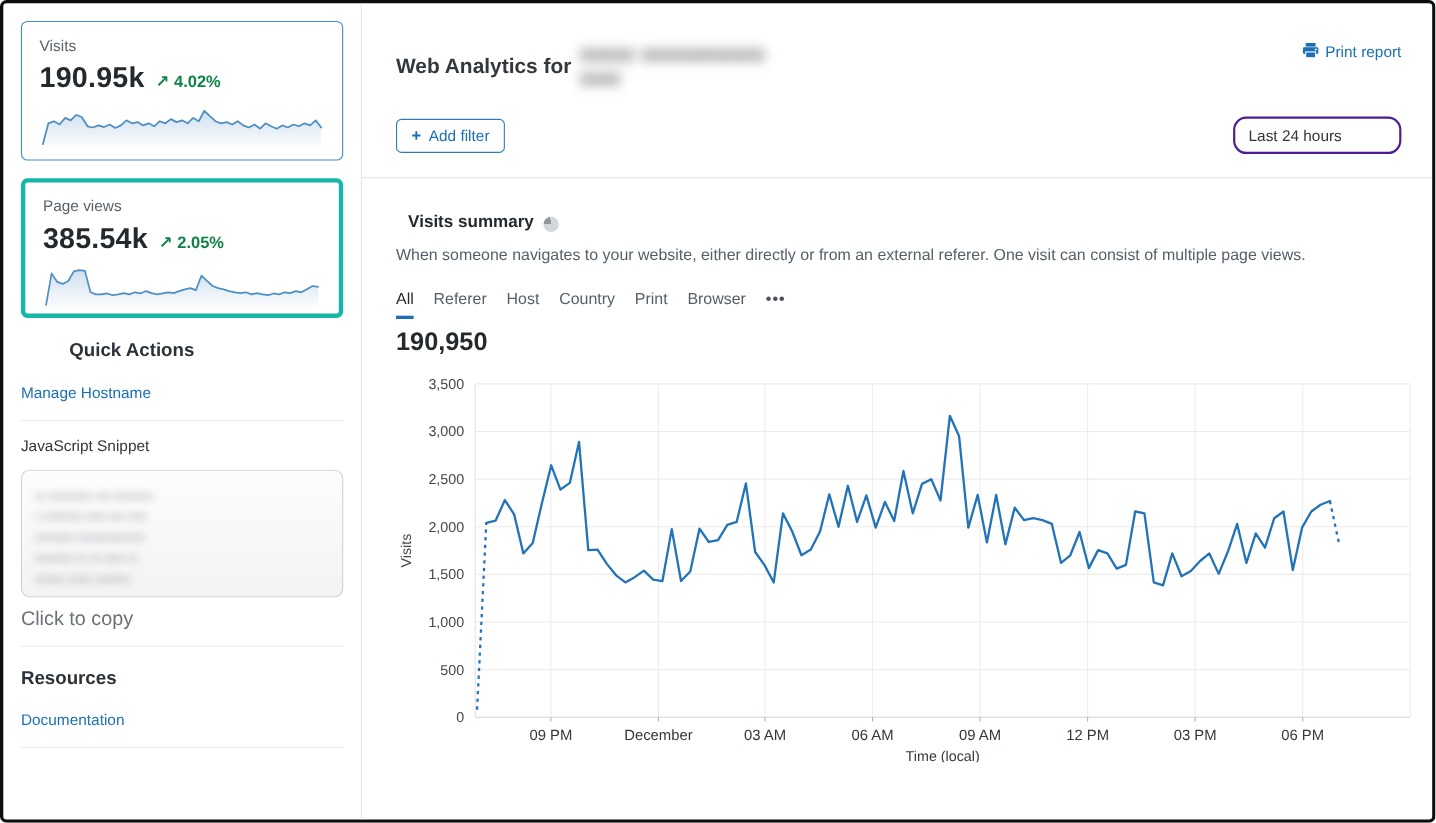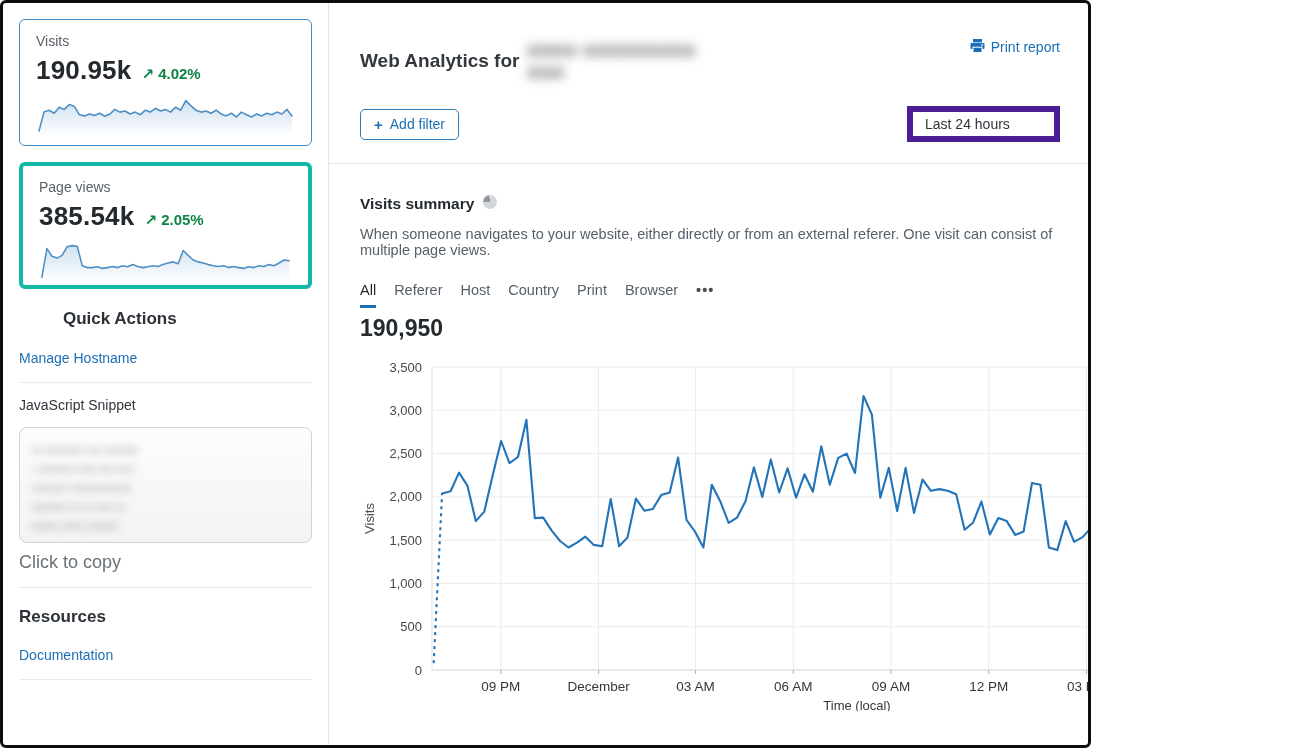--- a/index.html
+++ b/index.html
@@ -3,21 +3,21 @@
 <meta charset="utf-8">
 <style>
   * { box-sizing: border-box; margin: 0; padding: 0; }
   html,body { background:#fff; }
   body {
     font-family: "Liberation Sans", "DejaVu Sans", sans-serif;
     color:#24292e;
     width:1305px; height:748px;
   }
   .frame {
-    width:1091px; height:748px;
+    width:1305px; height:748px;
     border:3px solid #0d0d0d; border-radius:6px;
     background:#fff; display:flex; overflow:hidden;
   }
   
   .sidebar {
     width:326px; min-width:326px;
     border-right:1px solid #e4e7e9;
     padding:16px 16px 0 16px;
   }
   .stat-card {
@@ -52,28 +52,28 @@
   .masked-domain { filter:blur(6px); color:#3a3a3a; font-weight:bold; letter-spacing:1px; max-width:210px; overflow:hidden; }
   .print-link { display:flex; align-items:flex-start; gap:6px; color:#1b6fb5; font-size:14px; cursor:pointer; }
   .filter-row { margin-top:23px; display:flex; justify-content:space-between; align-items:center; }
   .add-filter-btn {
     border:1px solid #2c7cb8; color:#1b6fb5; background:#fff;
     font-size:14px; border-radius:5px; padding:6px 13px; cursor:pointer;
     font-family:inherit; display:flex; gap:7px; align-items:center;
   }
   .plus { font-size:15px; font-weight:bold; }
   .range-select {
-    width:153px; height:34px; border:6px solid #4c1d95; border-radius:0;
+    width:153px; height:34px; border:2px solid #4c1d95; border-radius:12px;
     display:flex; align-items:center; justify-content:space-between;
     padding:12px 12px; font-size:14px; color:#30363c; cursor:pointer; background:#fff;
   }
   .caret { width:0; height:0; border-left:5px solid transparent; border-right:5px solid transparent; border-top:6px solid #5f6界368; border-top-color:#5f6368; }
   .main-sep { border:none; border-top:1px solid #e4e7e9; margin:21px -28px 0 -31px; }
   .summary { margin-top:31px; }
-  .summary-title-row { display:flex; align-items:flex-start; gap:9px; }
+  .summary-title-row { display:flex; align-items:flex-end; gap:9px;margin-left:11px; }
   .summary-title { font-size:15.5px; font-weight:bold; color:#24292e; }
   .pie-icon {
     width:14px; height:14px; border-radius:50%;
     background:conic-gradient(from 272deg, #8f969c 0 80deg, #d3d7db 80deg 360deg);
   }
   .summary-desc { margin-top:13px; font-size:14.5px; color:#56606a; }
   .tabs { margin-top:24px; display:flex; gap:18px; align-items:flex-end; }
   .tab { font-size:14.5px; color:#56606a; padding-bottom:7px; border-bottom:3px solid transparent; cursor:pointer; }
   .tab.active { color:#24292e; border-bottom-color:#1b6fb5; }
   .tab-more { letter-spacing:1px; font-weight:bold; color:#4a5056; }

